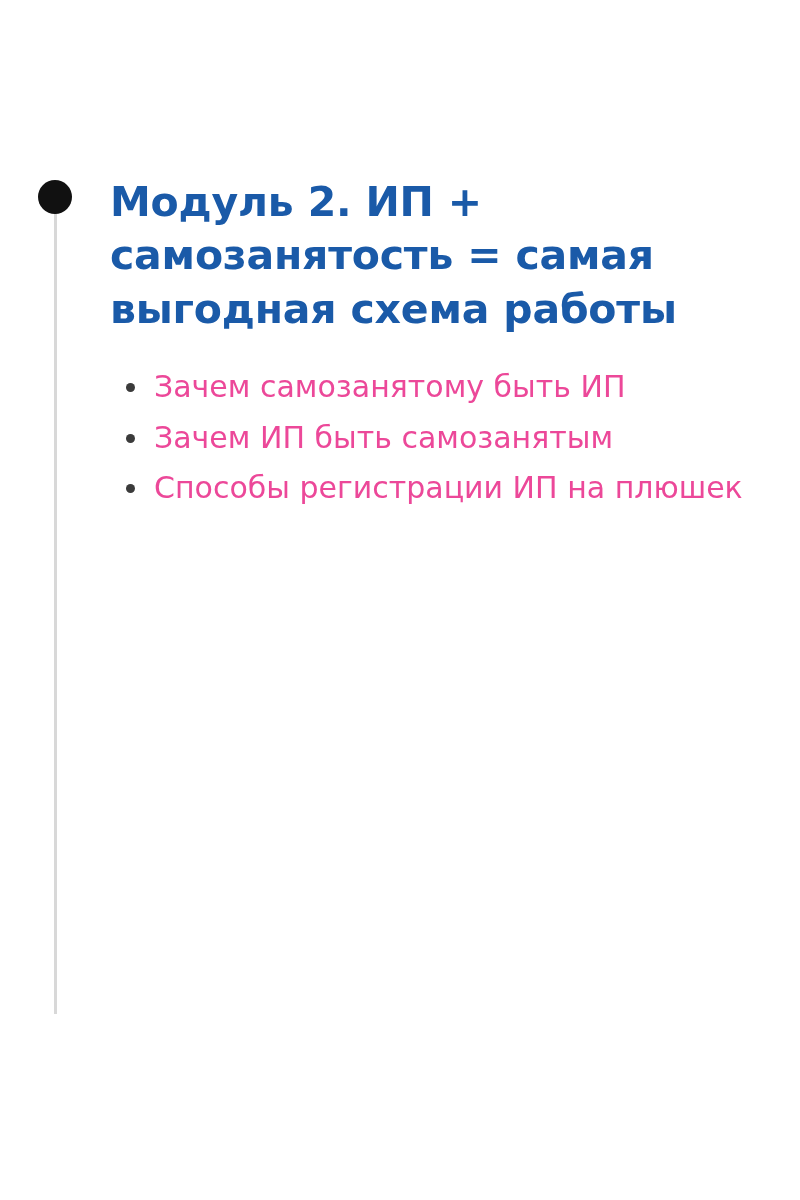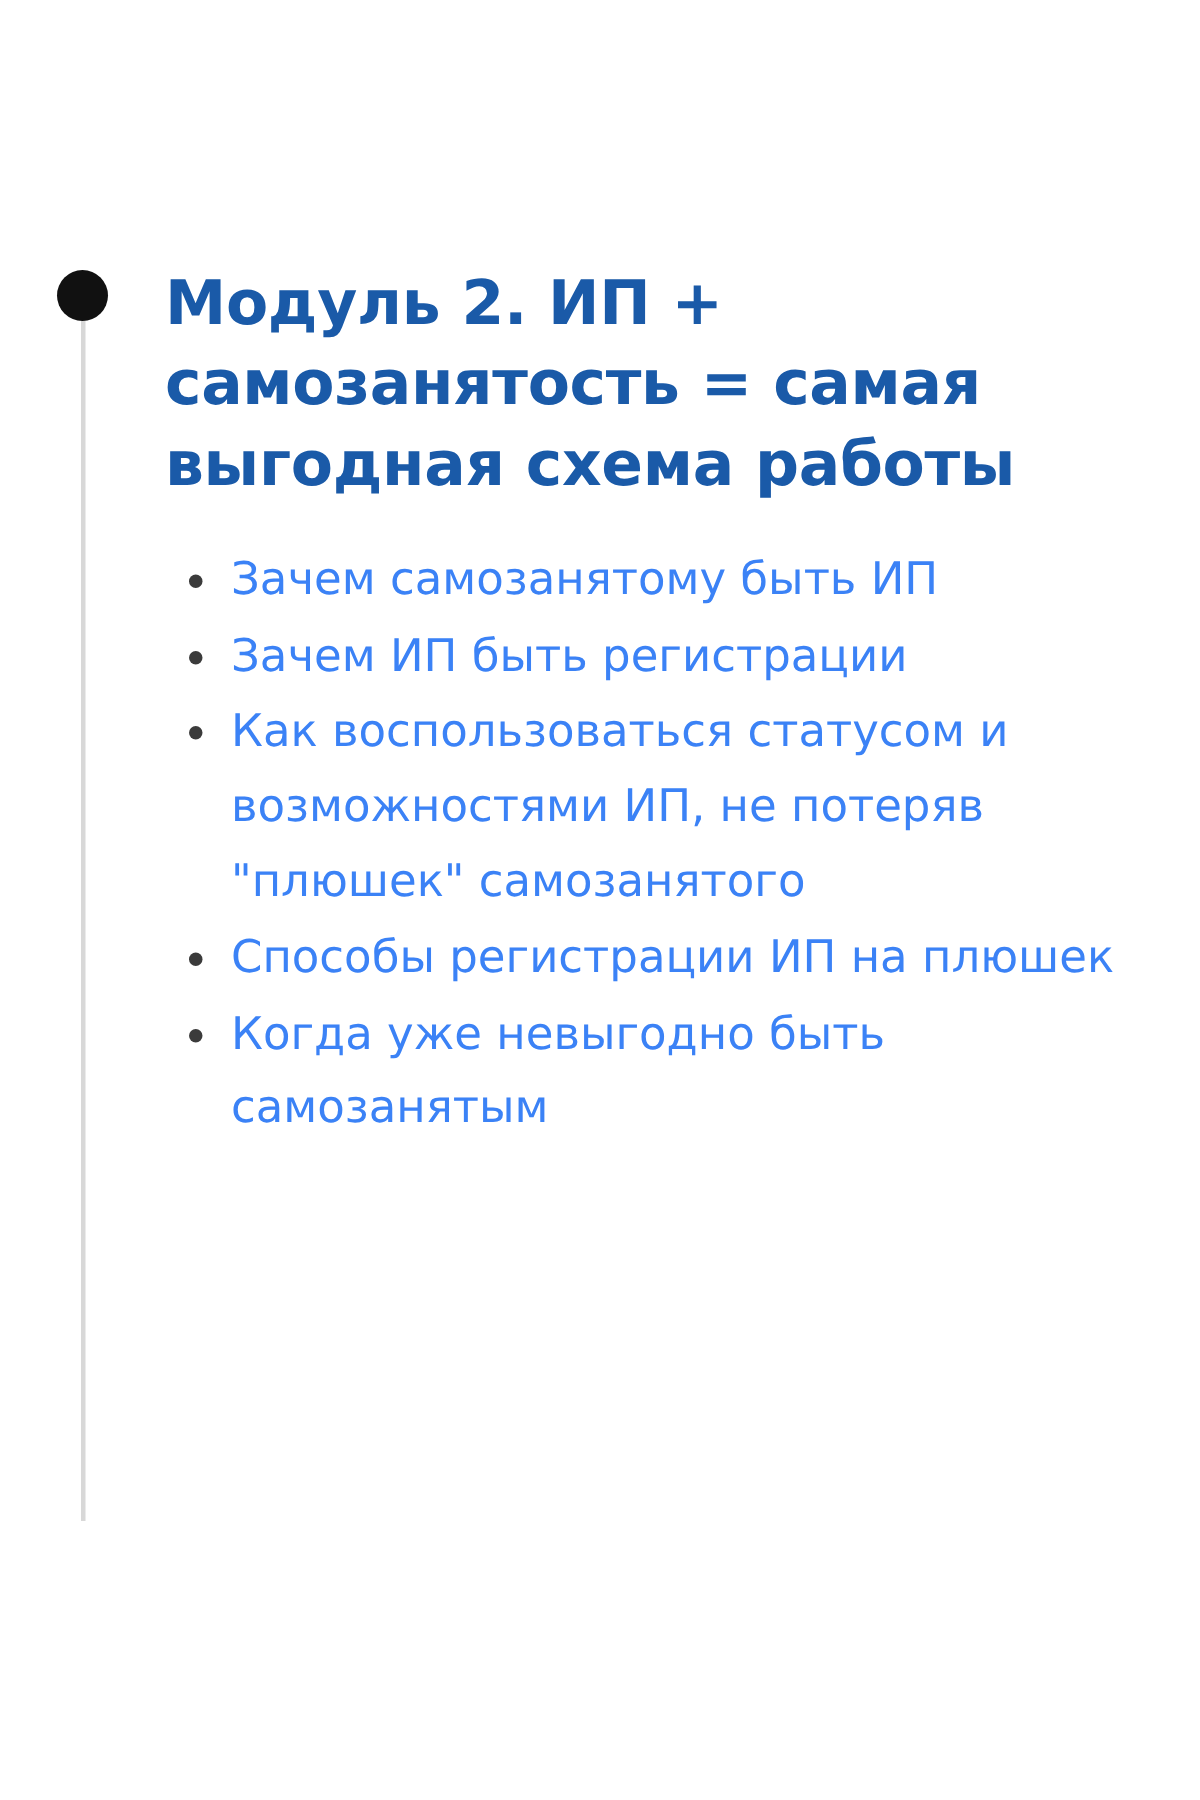--- a/index.html
+++ b/index.html
@@ -62,21 +62,21 @@
     margin: 0;
     padding: 0;
     color: #3a3a3a;
   }
   .bullets li {
     position: relative;
     padding-left: 44px;
     font-size: 30px;
     line-height: 1.66;
     margin-bottom: 1px;
-    color: #3b82f6;
+    color: #ec4899;
     max-width: 660px;
   }
   .bullets li::before {
     content: "";
     position: absolute;
     left: 16px;
     top: 21px;
     width: 9px;
     height: 9px;
     border-radius: 50%;
@@ -89,20 +89,18 @@
 <div class="slide">
 
   <div class="timeline"></div>
   <div class="timeline-dot"></div>
 
   <div class="content">
     <h1 class="title">Модуль 2. ИП + самозанятость = самая выгодная схема работы</h1>
 
     <ul class="bullets">
       <li>Зачем самозанятому быть ИП</li>
-      <li>Зачем ИП быть регистрации</li>
-      <li>Как воспользоваться статусом и возможностями ИП, не потеряв "плюшек" самозанятого</li>
+      <li>Зачем ИП быть самозанятым</li>
       <li>Способы регистрации ИП на плюшек</li>
-      <li>Когда уже невыгодно быть самозанятым</li>
     </ul>
   </div>
 
 </div>
 
 </body></html>

